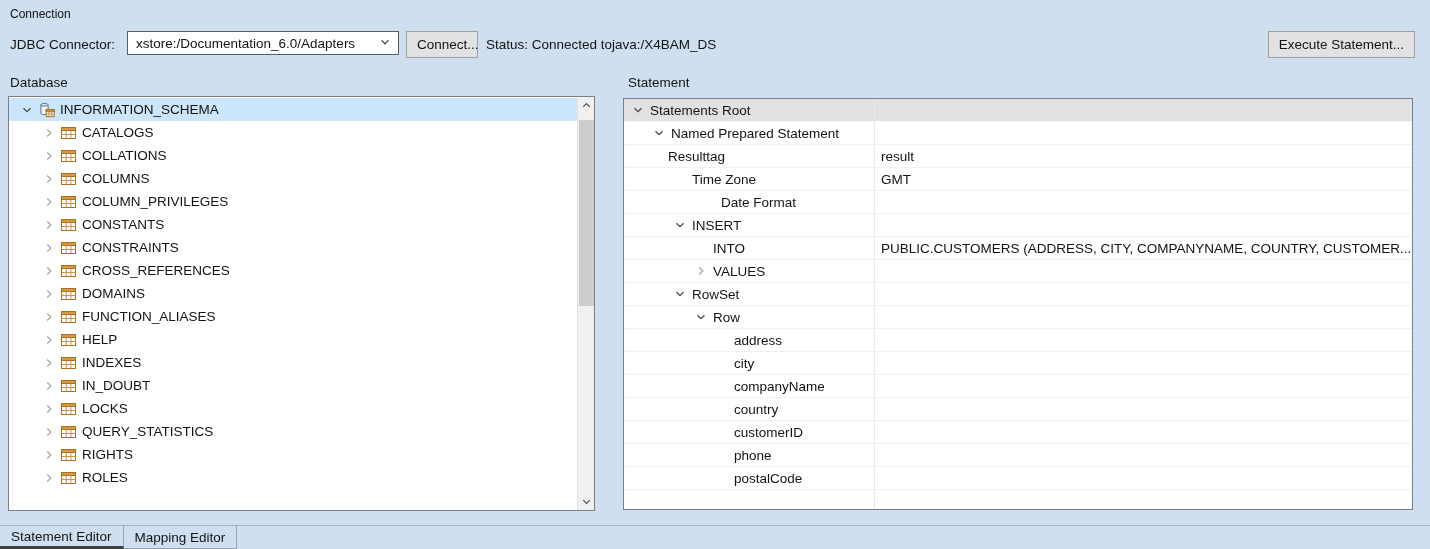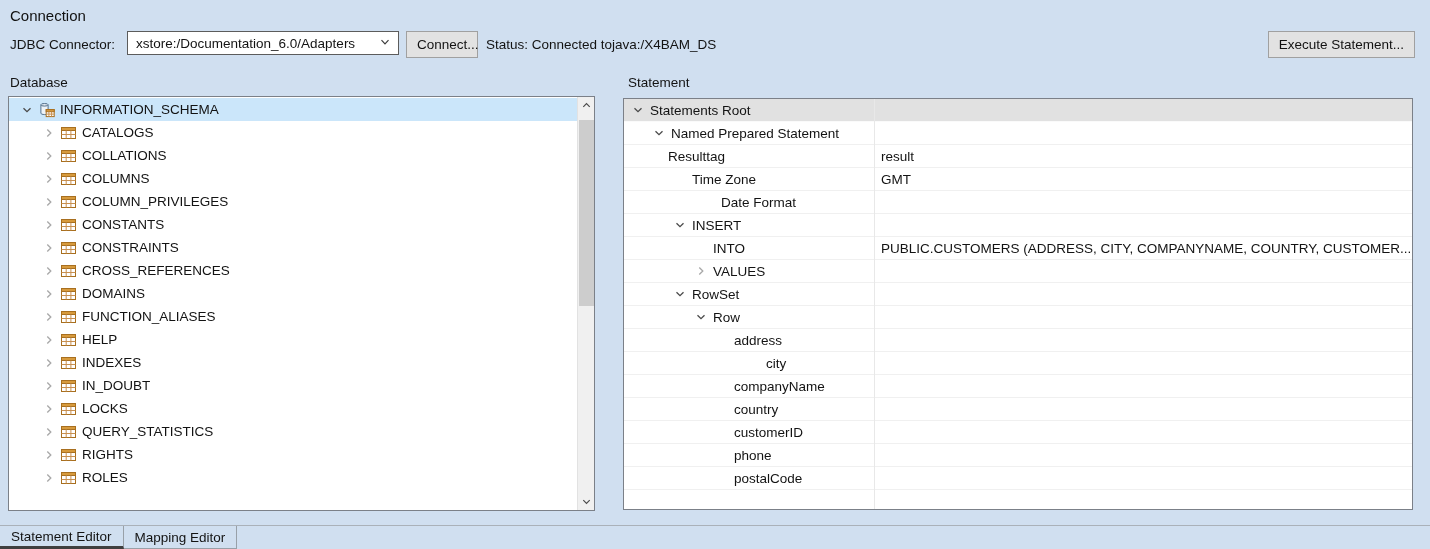--- a/index.html
+++ b/index.html
@@ -8,21 +8,21 @@
     position:relative;
     background:#d0dff0;
     font-family:"Liberation Sans","DejaVu Sans",sans-serif;
     font-size:13.5px;
     color:#131313;
     overflow:hidden;
   }
   .abs { position:absolute; }
 
   
-  .section-label { left:10px; top:7px; font-size:15px; color:#111; }
+  .section-label { left:10px; top:7px; font-size:12px; color:#111; }
   .jdbc-label { left:10px; top:31px; height:27px; line-height:27px; }
   .combo {
     left:127px; top:31px; width:272px; height:24px;
     background:#fff; border:1px solid #5c5c5c;
     display:flex; align-items:center; justify-content:space-between;
     padding:0 7px 0 8px; cursor:default;
   }
   .combo .combo-text { white-space:nowrap; overflow:hidden; }
   .btn {
     height:27px; background:#e2e2e2; border:1px solid #a0a0a0;
@@ -552,21 +552,21 @@
       <div class="st-row">
         <div class="st-cell-label" style="padding-left: 90px;">
           <span class="expander"></span>
           <span class="tree-label" style="margin-left: 4px;">address</span>
         </div>
         <div class="st-cell-value">
           <span></span>
         </div>
       </div>
       <div class="st-row">
-        <div class="st-cell-label" style="padding-left: 90px; gap: 32px;">
+        <div class="st-cell-label" style="padding-left: 90px;">
           <span class="expander"></span>
           <span class="tree-label" style="margin-left: 4px;">city</span>
         </div>
         <div class="st-cell-value">
           <span></span>
         </div>
       </div>
       <div class="st-row">
         <div class="st-cell-label" style="padding-left: 90px;">
           <span class="expander"></span>

